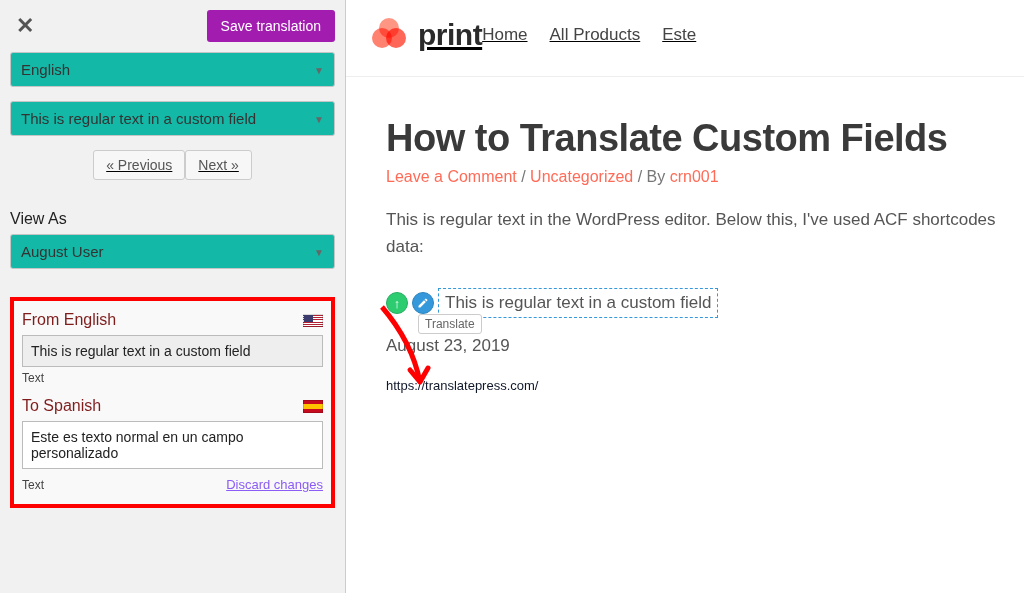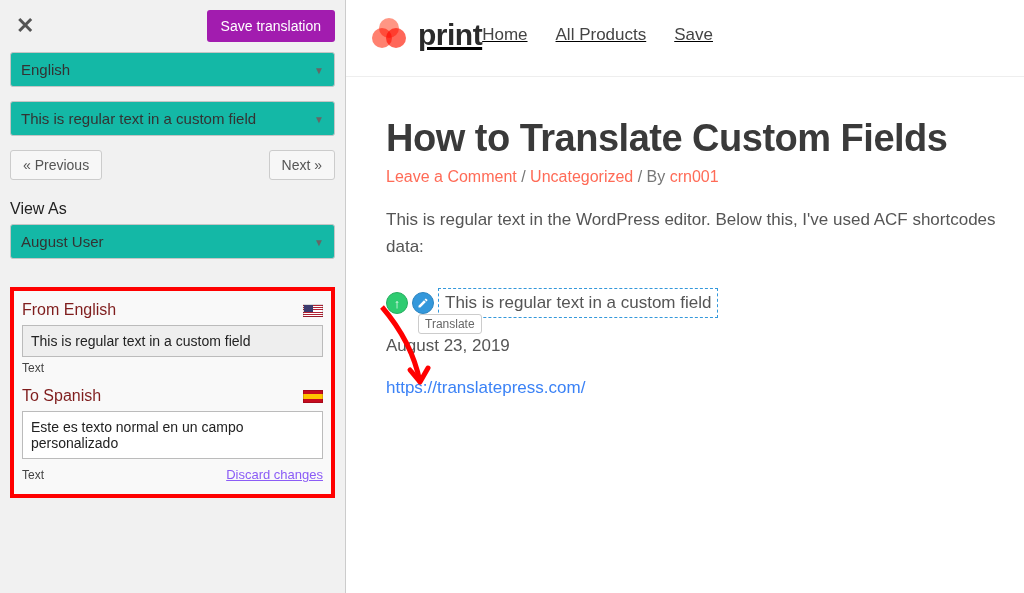--- a/index.html
+++ b/index.html
@@ -6,21 +6,21 @@
   html, body { width: 1024px; height: 593px; font-family: -apple-system, BlinkMacSystemFont, "Segoe UI", Arial, sans-serif; overflow: hidden; background:#fff; }
   .app { display: flex; width:100%; height:100%; }
 
   
   .sidebar { width: 346px; height: 100%; background:#f1f1f1; border-right:1px solid #ccc; position:relative; padding:10px; }
   .sb-top { display:flex; justify-content:space-between; align-items:center; margin-bottom:10px; }
   .close-x { font-size:22px; color:#555; font-weight:bold; cursor:pointer; padding:0 6px; }
   .btn-save { background:#a21caf; color:#fff; border:none; padding:8px 14px; font-size:14px; border-radius:3px; cursor:pointer; }
   .select { width:100%; background:#14b8a6; border:1px solid #c5c5c5; border-radius:3px; padding:8px 28px 8px 10px; font-size:15px; color:#333; position:relative; margin-bottom:14px; cursor:pointer; }
   .select::after { content:"▼"; font-size:10px; color:#666; position:absolute; right:10px; top:50%; transform:translateY(-50%); }
-  .nav-row { display:flex; justify-content:space-between; margin:6px 0 20px 0; }
+  .nav-row { display:flex; justify-content:center; margin:6px 0 30px 0;text-decoration:underline; }
   .nav-btn { background:#f7f7f7; border:1px solid #ccc; color:#555; padding:6px 12px; border-radius:3px; font-size:14px; cursor:pointer; }
   .section-label { font-size:16px; color:#222; margin:6px 0 6px 0; font-weight:400; }
 
   .highlight-box { border:4px solid #f00; padding:10px 8px 12px 8px; background:#f9f9f9; }
   .lang-row { display:flex; justify-content:space-between; align-items:center; margin-bottom:6px; }
   .lang-label { font-size:16px; color:#7f1d1d; }
   .flag { width:20px; height:13px; display:inline-block; border:1px solid rgba(0,0,0,.15); }
   .flag-us { background: linear-gradient(#b22234 0 10%, #fff 10% 20%, #b22234 20% 30%, #fff 30% 40%, #b22234 40% 50%, #fff 50% 60%, #b22234 60% 70%, #fff 70% 80%, #b22234 80% 90%, #fff 90% 100%); position:relative; }
   .flag-us::before { content:""; position:absolute; top:0; left:0; width:9px; height:7px; background:#3c3b6e; }
   .flag-es { background: linear-gradient(#c60b1e 0 25%, #ffc400 25% 75%, #c60b1e 75% 100%); }
@@ -37,36 +37,36 @@
   
   .preview { flex:1; position:relative; background:#fff; overflow:hidden; }
   .site-header { display:flex; align-items:center; justify-content:flex-start; padding:18px 26px 24px 26px; border-bottom:1px solid #eee;text-decoration:underline; }
   .brand { display:flex; align-items:center; gap:6px; }
   .brand-mark { position:relative; width:40px; height:34px; }
   .brand-mark span { position:absolute; width:20px; height:20px; border-radius:50%; background:#ff6b57; opacity:.85; mix-blend-mode:multiply; }
   .brand-mark .c1 { left:0; top:10px; background:#ff6b57; }
   .brand-mark .c2 { left:14px; top:10px; background:#ff4c3b; }
   .brand-mark .c3 { left:7px; top:0; background:#ff846e; }
   .brand-text { font-size:30px; font-weight:700; color:#2b2b2b; letter-spacing:-.5px; }
-  .nav { display:flex; gap:28px; color:#444; font-size:17px; }
+  .nav { display:flex; gap:22px; color:#444; font-size:17px; }
   .nav span { cursor:pointer; }
   .article { padding:40px 0 0 40px; }
   .title { font-size:38px; font-weight:600; color:#3a3a3a; letter-spacing:-.5px; margin-bottom:8px; }
   .meta { color:#ff6b57; font-size:16px; margin-bottom:20px; }
   .meta .slash { color:#777; }
   .meta .by { color:#777; }
   .body-text { font-size:17px; color:#555; line-height:1.6; margin-bottom:28px; }
   .cf-line { display:flex; align-items:center; gap:4px; margin-bottom:6px; position:relative; }
   .circ { width:22px; height:22px; border-radius:50%; display:flex; align-items:center; justify-content:center; color:#fff; font-size:13px; cursor:pointer; }
   .circ.green { background:#2ecc71; border:1px solid #27ae60; }
   .circ.blue  { background:#3498db; border:1px solid #2e86c1; }
   .cf-box { border:1px dashed #3498db; padding:4px 6px; font-size:17px; color:#555; }
   .tooltip { position:absolute; left:32px; top:26px; font-size:12px; color:#666; border:1px solid #ccc; background:#fff; padding:2px 6px; border-radius:3px; }
   .date { font-size:17px; color:#555; margin:18px 0 22px 0; }
-  .link { font-size:17px; color:#3b82f6; cursor:pointer; }
+  .link { font-size:13px; color:#0f172a; cursor:pointer; }
 
   
   .arrow { position:absolute; left:26px; top:302px; width:60px; height:90px; pointer-events:none; }
 </style>
 </head>
 <body>
 
 <div class="app">
 
   <div class="sidebar">
@@ -113,21 +113,21 @@
         <div class="brand-mark">
             <span class="c1"></span>
             <span class="c2"></span>
             <span class="c3"></span>
           </div>
         <div class="brand-text">print</div>
       </div>
       <div class="nav">
         <span>Home</span>
         <span>All Products</span>
-        <span>Save</span>
+        <span>Este</span>
       </div>
     </div>
 
     <div class="article">
       <div class="title">How to Translate Custom Fields</div>
       <div class="meta">
         <span>Leave a Comment</span>
         <span class="slash"> / </span>
         <span>Uncategorized</span>
         <span class="slash"> / </span>

